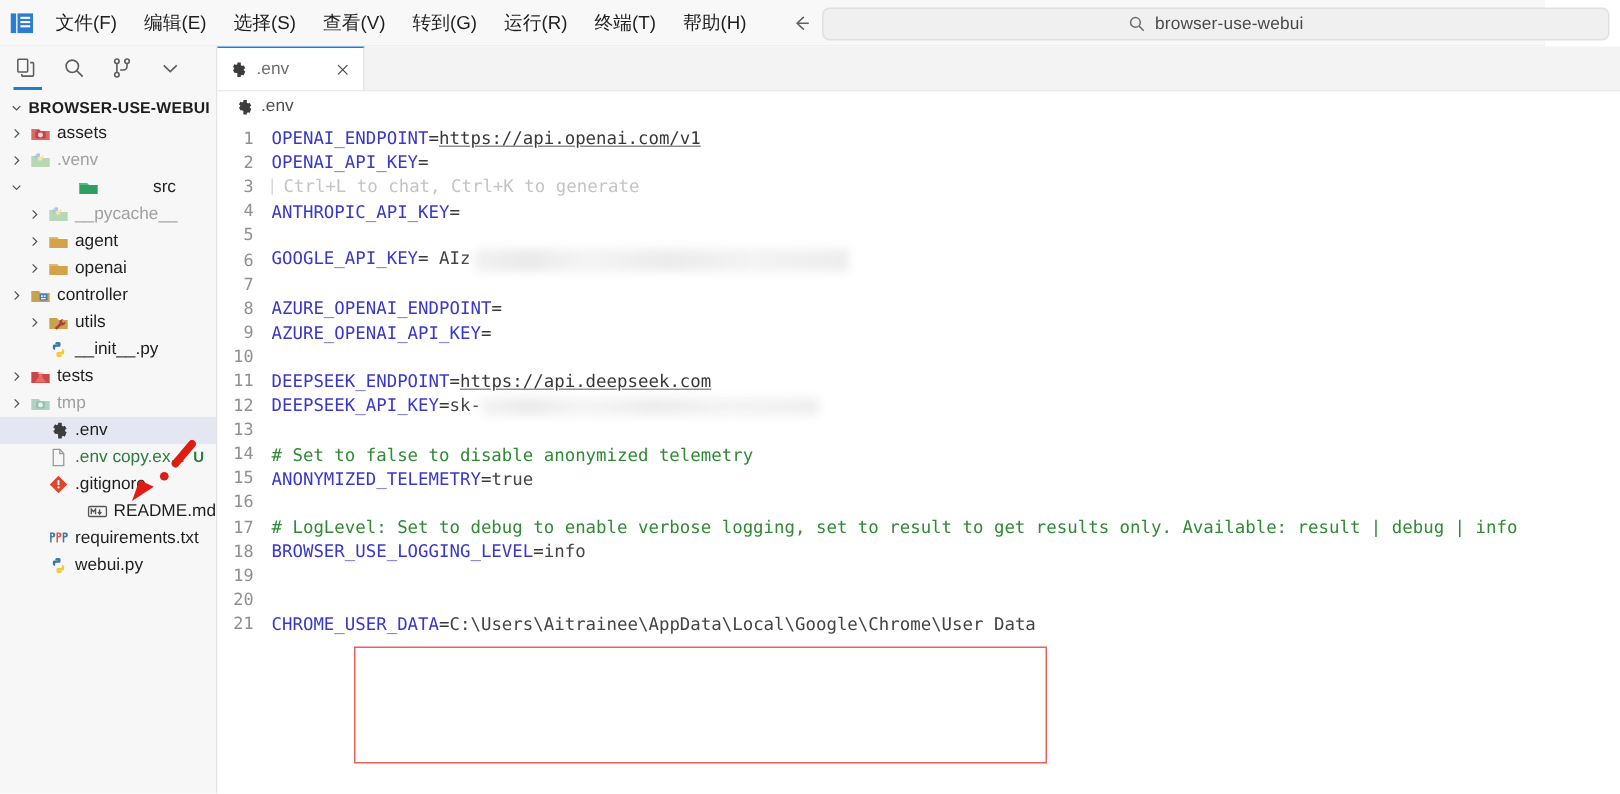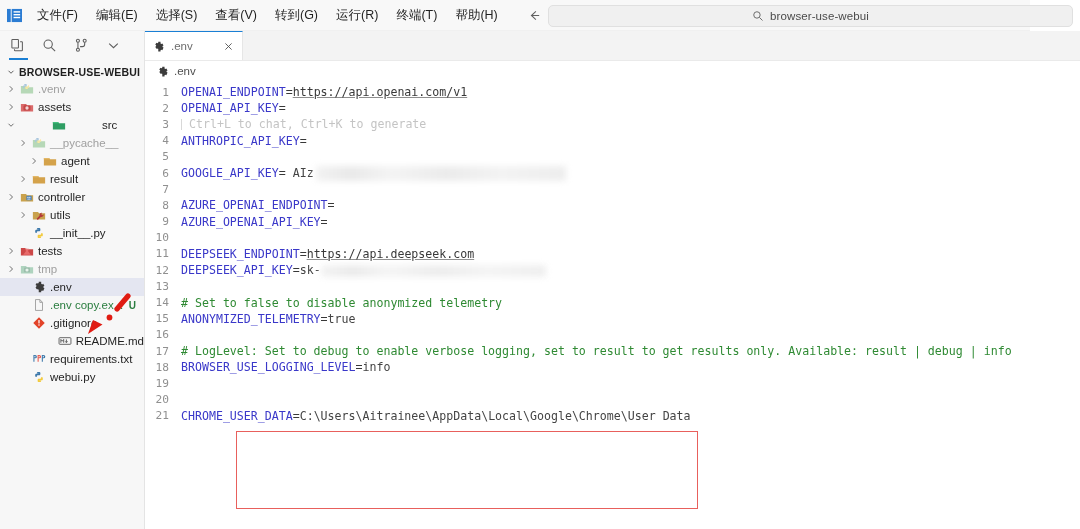--- a/index.html
+++ b/index.html
@@ -207,55 +207,55 @@
     <div class="roothdr">
       <span class="chev">
         <svg width="10" height="10" viewBox="0 0 16 16" fill="none" stroke="currentColor" stroke-width="1.5">
             <path d="M4 6 L8 10 L12 6"></path>
           </svg>
       </span>
       <span class="lbl">BROWSER-USE-WEBUI</span>
     </div>
 
     <div id="tree">
+        <div class="row" style="padding-left: 5px;">
+          <span class="chev">
+            <svg width="10" height="10" viewBox="0 0 16 16" fill="none" stroke="currentColor" stroke-width="1.35">
+              <path d="M6 3.6 L10.4 8 L6 12.4"></path>
+            </svg>
+          </span>
+          <span class="ficon">
+            <svg viewBox="0 0 16 16" width="14" height="14">
+              <g>
+                <path d="M1 4.6 L1 13 h14 V6 H8.2 L6.8 4.6 Z" fill="#d96a6a"></path>
+        <rect x="4" y="6.3" width="8" height="5.6" rx="1" fill="#c44545"></rect>
+        <circle cx="8" cy="9.1" r="1.9" fill="#f0d6d6"></circle>
+                <rect x="5" y="5.3" width="2.6" height="1.4" rx=".4" fill="#c44545"></rect>
+              </g>
+            </svg>
+          </span>
+          <span class="nm">assets</span>
+        </div>
         <div class="row dim" style="padding-left: 5px;">
           <span class="chev">
             <svg width="10" height="10" viewBox="0 0 16 16" fill="none" stroke="currentColor" stroke-width="1.35">
               <path d="M6 3.6 L10.4 8 L6 12.4"></path>
             </svg>
           </span>
           <span class="ficon">
             <svg viewBox="0 0 16 16" width="14" height="14">
               <g opacity=".45">
                 <path d="M1 4.6 L1 13 h14 V6 H8.2 L6.8 4.6 Z" fill="#69b36a"></path>
         <path d="M6.2 2.4c-1.5 0-1.4 .65-1.4 .65l0 .67h1.43v.2H4.25s-.96-.11-.96 1.4c0 1.5.84 1.45.84 1.45h.5V6.1s-.03-.84.82-.84h1.42s.8.01.8-.77V3.06s.12-.66-1.47-.66z" fill="#4b8bbe"></path>
         <path d="M7.6 8.1c1.5 0 1.4-.65 1.4-.65l0-.67H7.57v-.2h1.99s.96.11.96-1.4c0-1.5-.84-1.45-.84-1.45h-.5v.66s.03.84-.82.84H6.94s-.8-.01-.8.77v1.44s-.12.66 1.47.66z" fill="#ffd43b"></path>
               </g>
             </svg>
           </span>
           <span class="nm">.venv</span>
         </div>
-        <div class="row" style="padding-left: 5px;">
-          <span class="chev">
-            <svg width="10" height="10" viewBox="0 0 16 16" fill="none" stroke="currentColor" stroke-width="1.35">
-              <path d="M6 3.6 L10.4 8 L6 12.4"></path>
-            </svg>
-          </span>
-          <span class="ficon">
-            <svg viewBox="0 0 16 16" width="14" height="14">
-              <g>
-                <path d="M1 4.6 L1 13 h14 V6 H8.2 L6.8 4.6 Z" fill="#d96a6a"></path>
-        <rect x="4" y="6.3" width="8" height="5.6" rx="1" fill="#c44545"></rect>
-        <circle cx="8" cy="9.1" r="1.9" fill="#f0d6d6"></circle>
-                <rect x="5" y="5.3" width="2.6" height="1.4" rx=".4" fill="#c44545"></rect>
-              </g>
-            </svg>
-          </span>
-          <span class="nm">assets</span>
-        </div>
         <div class="row" style="padding-left: 5px; gap: 36px;">
           <span class="chev">
             <svg width="10" height="10" viewBox="0 0 16 16" fill="none" stroke="currentColor" stroke-width="1.35">
               <path d="M4 6 L8 10 L12 6"></path>
             </svg>
           </span>
           <span class="ficon">
             <svg viewBox="0 0 16 16" width="14" height="14">
               <g>
                 <path d="M1 4.6 L1 13 h14 V6 H8.2 L6.8 4.6 Z" fill="#2e9e63"></path>
@@ -275,21 +275,21 @@
             <svg viewBox="0 0 16 16" width="14" height="14">
               <g opacity=".45">
                 <path d="M1 4.6 L1 13 h14 V6 H8.2 L6.8 4.6 Z" fill="#69b36a"></path>
         <path d="M6.2 2.4c-1.5 0-1.4 .65-1.4 .65l0 .67h1.43v.2H4.25s-.96-.11-.96 1.4c0 1.5.84 1.45.84 1.45h.5V6.1s-.03-.84.82-.84h1.42s.8.01.8-.77V3.06s.12-.66-1.47-.66z" fill="#4b8bbe"></path>
         <path d="M7.6 8.1c1.5 0 1.4-.65 1.4-.65l0-.67H7.57v-.2h1.99s.96.11.96-1.4c0-1.5-.84-1.45-.84-1.45h-.5v.66s.03.84-.82.84H6.94s-.8-.01-.8.77v1.44s-.12.66 1.47.66z" fill="#ffd43b"></path>
               </g>
             </svg>
           </span>
           <span class="nm">__pycache__</span>
         </div>
-        <div class="row" style="padding-left: 28px;">
+        <div class="row" style="padding-left: 17px;">
           <span class="chev">
             <svg width="10" height="10" viewBox="0 0 16 16" fill="none" stroke="currentColor" stroke-width="1.35">
               <path d="M6 3.6 L10.4 8 L6 12.4"></path>
             </svg>
           </span>
           <span class="ficon">
             <svg viewBox="0 0 16 16" width="14" height="14">
               <g>
                 <path d="M1 4.6 L1 13 h14 V6 H8.2 L6.8 4.6 Z" fill="#d4a24a"></path>
         <path d="M1 4.6 h5.8 L8.2 6 H1 Z" fill="#e2b868"></path>
@@ -305,21 +305,21 @@
             </svg>
           </span>
           <span class="ficon">
             <svg viewBox="0 0 16 16" width="14" height="14">
               <g>
                 <path d="M1 4.6 L1 13 h14 V6 H8.2 L6.8 4.6 Z" fill="#d4a24a"></path>
         <path d="M1 4.6 h5.8 L8.2 6 H1 Z" fill="#e2b868"></path>
               </g>
             </svg>
           </span>
-          <span class="nm">result</span>
+          <span class="nm">openai</span>
         </div>
         <div class="row" style="padding-left: 5px;">
           <span class="chev">
             <svg width="10" height="10" viewBox="0 0 16 16" fill="none" stroke="currentColor" stroke-width="1.35">
               <path d="M6 3.6 L10.4 8 L6 12.4"></path>
             </svg>
           </span>
           <span class="ficon">
             <svg viewBox="0 0 16 16" width="14" height="14">
               <g>

